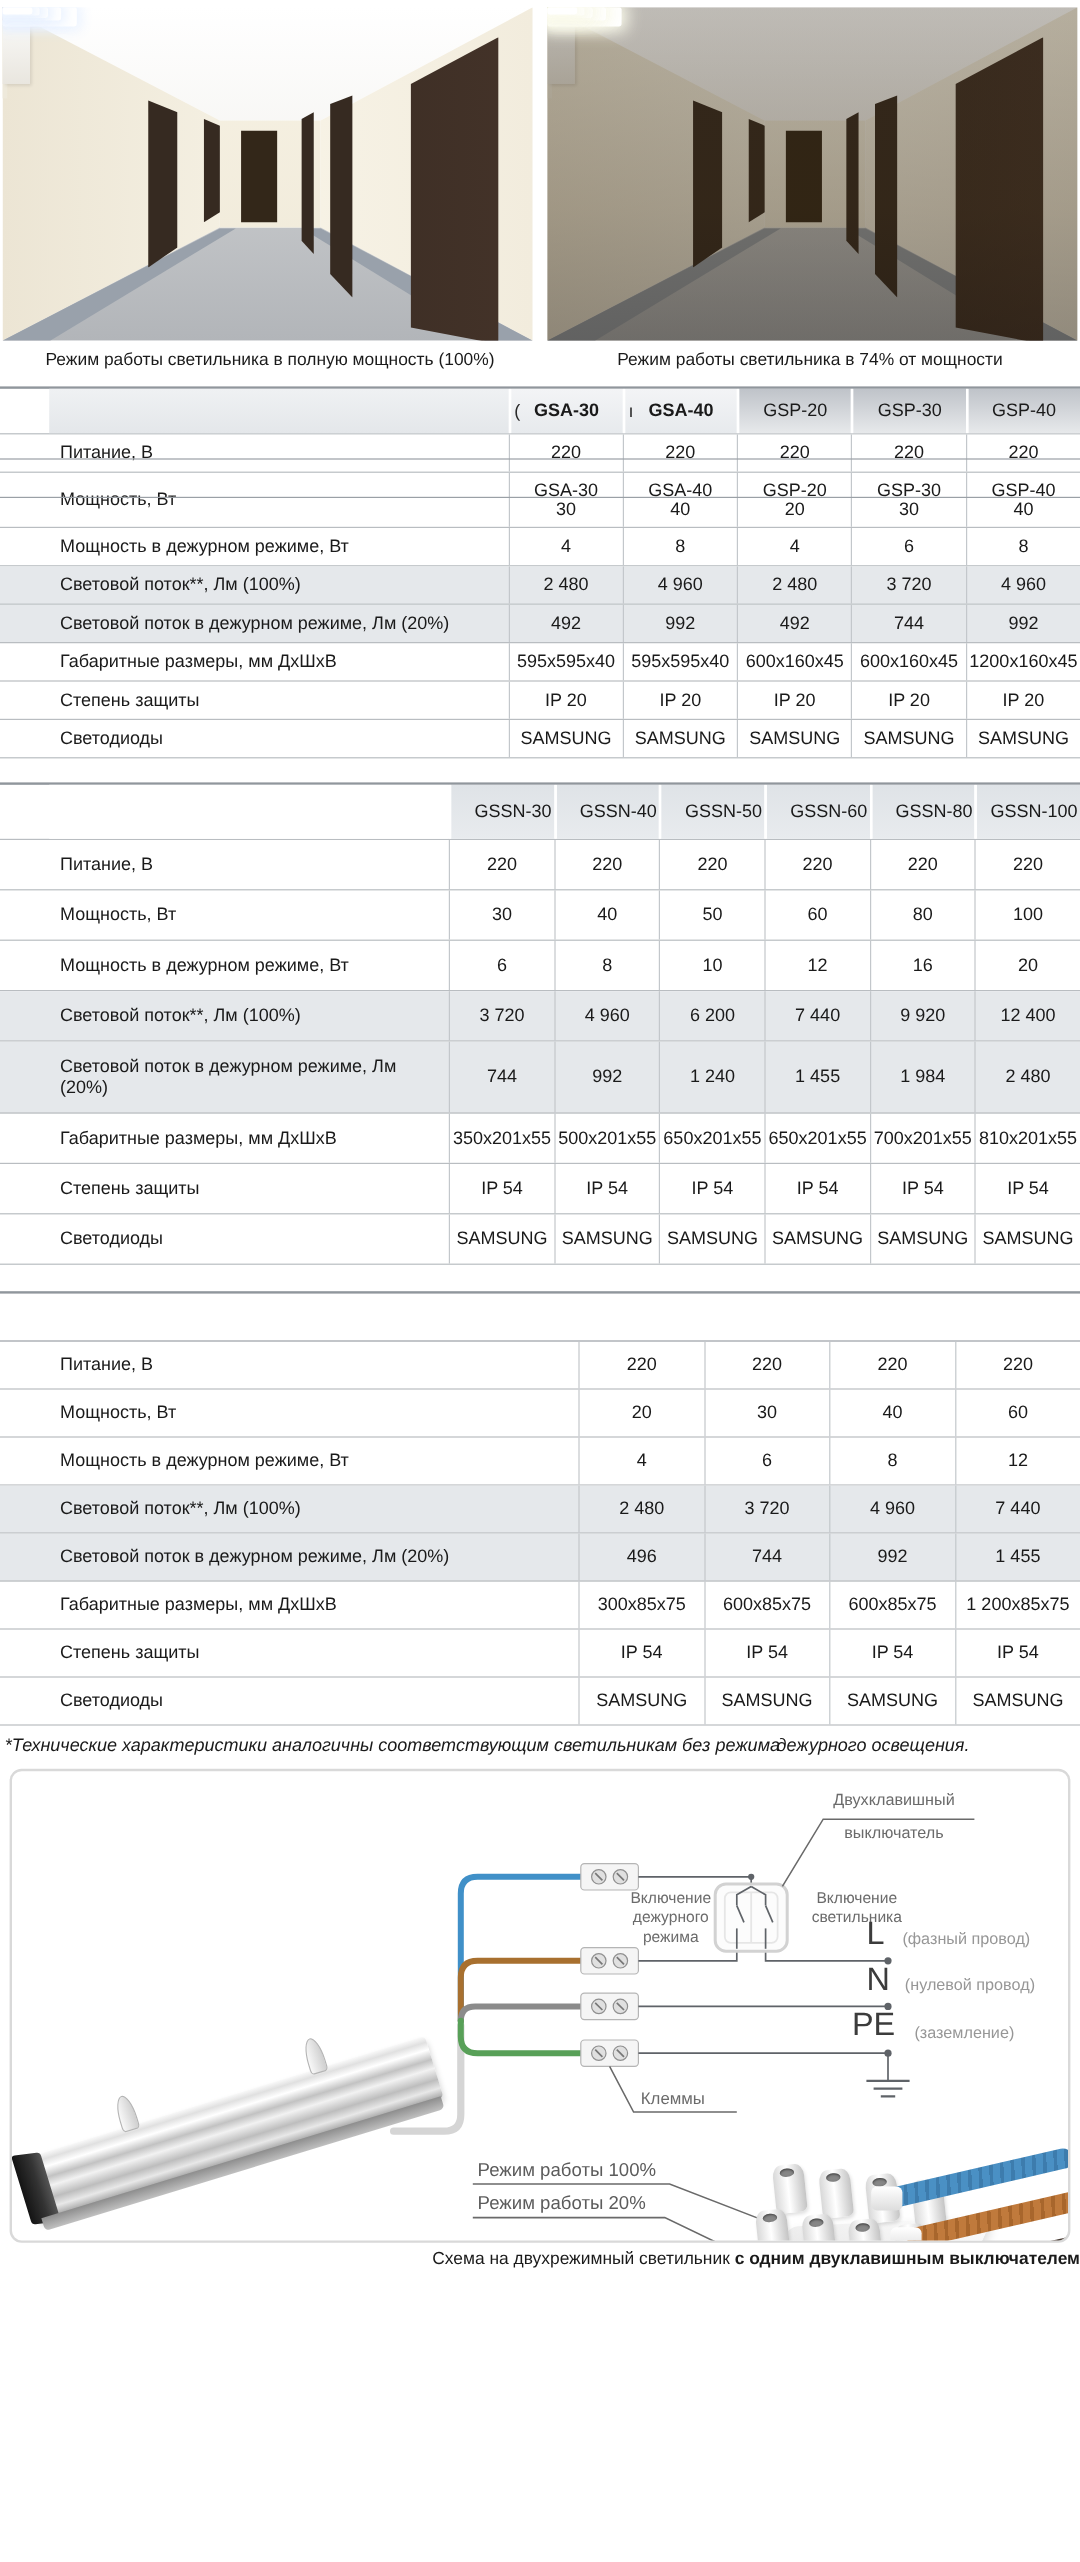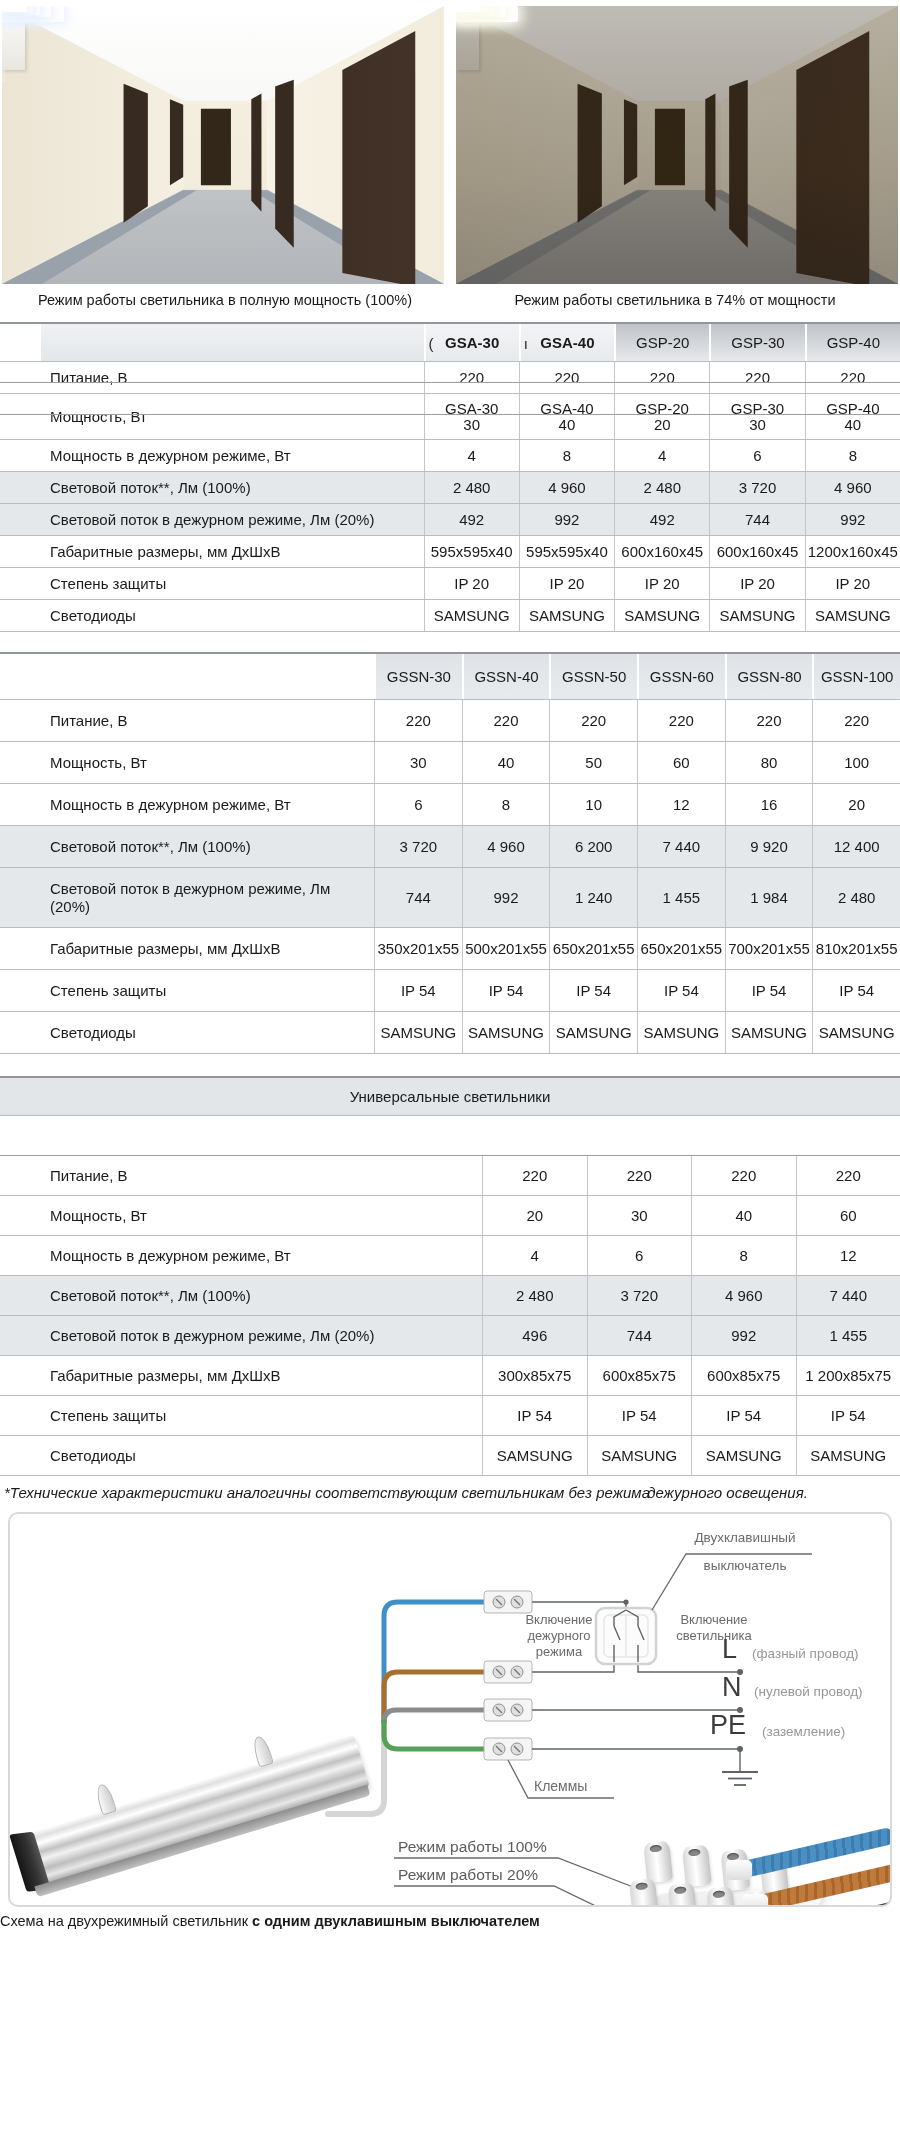--- a/index.html
+++ b/index.html
@@ -69,21 +69,21 @@
   .tlabel { width:var(--lw); padding:3px 6px 3px 9px; line-height:18px;margin-left:41px; }
   .tval { flex:1; justify-content:center; text-align:center; border-left:1px solid #c3c7cb; padding:2px; }
   .thead { align-items:stretch; }
   .t1 .thead{min-height:38px;} .t2 .thead{min-height:46px;} .t3 .thead{min-height:48px;}
   .thead .tval { border-left:2px solid #ffffff; position:relative; }
   .t1 .hlabel { background:linear-gradient(180deg,#eff1f3,#e4e7ea); }
   .t2 .hlabel { background:#fff; }
   .t3 .hlabel { background:linear-gradient(180deg,#dfe3e7,#e6e9ec); }
   .hcol.gsa { background:linear-gradient(180deg,#f3f4f6,#e7eaed); font-weight:bold; }
   .hcol.gsp { background:linear-gradient(180deg,#bfc3c9,#e7e9eb); }
-  .t2 .hcol, .t3 .hcol { background:linear-gradient(180deg,#dfe3e7,#e8ebee); }
+  .t2 .hcol, .t3 .hcol { background:linear-gradient(180deg,#dfe3e7,#e8ebee);justify-content:flex-end; }
   .hart { position:absolute; left:3px; top:50%; transform:translateY(-50%); font-weight:normal; color:#2a2a2a; }
   .t-title { background:#e2e6e9; display:flex; align-items:center; justify-content:center;
              min-height:38px; border-bottom:1px solid #b9bdc1; }
   .shaded { background:#e5e8eb; }
   .tgap { height:40px; border-bottom:1px solid #9aa0a6; }
   .aline { position:absolute; left:0; right:0; height:1px; background:#9aa0a6; z-index:1; }
   .stack { flex-direction:column; justify-content:center; line-height:16px; }
   .ghost { display:block; }
 
   
@@ -132,21 +132,21 @@
   .cb.orange{ left:134px; top:62px;  width:152px; transform:rotate(-13deg);
       background:repeating-linear-gradient(100deg,#c07a3c 0 6px,#a8662c 6px 9px); }
   .cb.darkb { left:148px; top:96px;  width:148px; transform:rotate(-13deg);
       background:repeating-linear-gradient(100deg,#584a42 0 6px,#463a33 6px 9px); }
   .cb.green { left:136px; top:130px; width:168px; transform:rotate(-12deg);
       background:repeating-linear-gradient(100deg,#5aa05c 0 6px,#4b8c4d 6px 9px); }
   .sheath { position:absolute; width:26px; height:20px; background:linear-gradient(180deg,#fff,#ddd);
       border-radius:5px; z-index:2; }
   .s1{left:104px;top:26px;} .s2{left:120px;top:60px;} .s3{left:134px;top:94px;} .s4{left:122px;top:128px;}
 
-  .bottom-caption { text-align:left; margin-top:6px; font-size:14.5px; }
+  .bottom-caption { text-align:right; margin-top:6px; font-size:14.5px; }
   .bottom-caption b { font-weight:bold; }
 </style>
 </head>
 <body>
 
 <div class="photo-row">
   <div class="photo">
     <div class="ceiling"></div>
     <div class="wall-left"></div>
     <div class="wall-right"></div>
@@ -395,21 +395,20 @@
       <div class="tcell tlabel">Светодиоды</div>
       <div class="tcell tval">SAMSUNG</div>
       <div class="tcell tval">SAMSUNG</div>
       <div class="tcell tval">SAMSUNG</div>
       <div class="tcell tval">SAMSUNG</div>
       <div class="tcell tval">SAMSUNG</div>
       <div class="tcell tval">SAMSUNG</div>
     </div>
   </div>
 <div class="dtable t3">
-    <div class="t-title">Универсальные светильники</div>
     <div class="tgap"></div>
     <div class="trow">
       <div class="tcell tlabel">Питание, В</div>
       <div class="tcell tval">220</div>
       <div class="tcell tval">220</div>
       <div class="tcell tval">220</div>
       <div class="tcell tval">220</div>
     </div>
     <div class="trow">
       <div class="tcell tlabel">Мощность, Вт</div>

